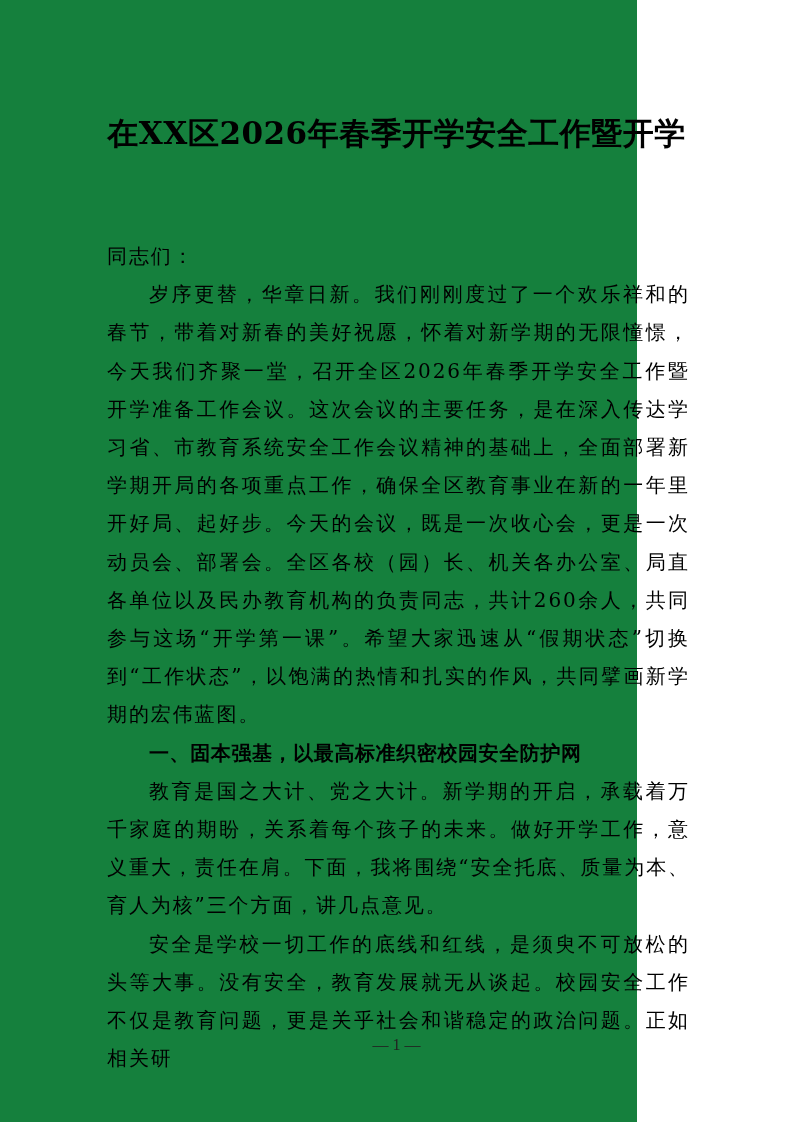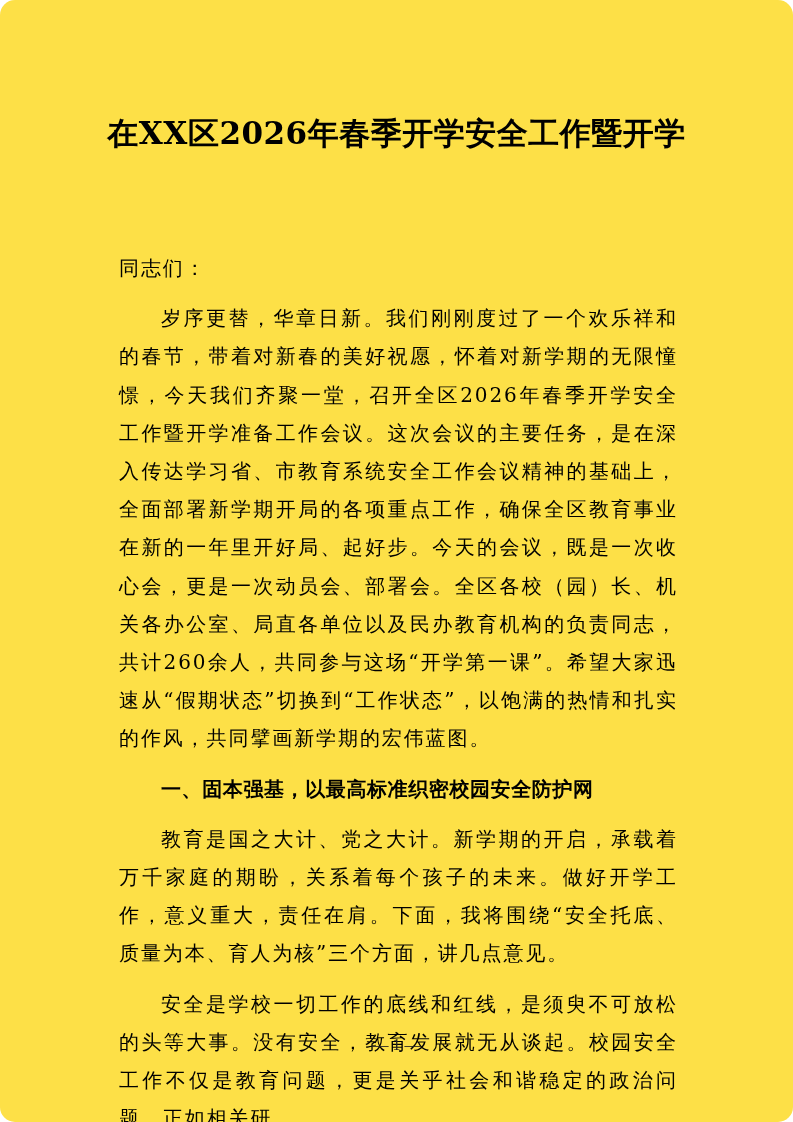--- a/index.html
+++ b/index.html
@@ -1,32 +1,32 @@
 <!DOCTYPE html>
 <html><head>
   <meta charset="utf-8">
   <style>
     html, body { margin: 0; padding: 0; background: #ffffff; }
     body { width: 793px; height: 1122px; position: relative; overflow: hidden; }
-    .page { position: absolute; left: 0; top: 0; width: 793px; height: 1122px; background: #fde047; color: #000; border-radius: 15px; }
+    .page { position: absolute; left: 0; top: 0; width: 637px; height: 1122px; background: #15803d; color: #000; }
     .title {
       position: absolute; left: 80px; top: 110px; width: 633px;
       text-align: center;
       font-family: "DejaVu Serif", "Liberation Serif", serif;
       font-weight: bold;
       font-size: 31px; line-height: 46px; letter-spacing: 0.5px;
     }
     .body {
       position: absolute; left: 107px; top: 237px; width: 583px;
       font-family: "DejaVu Serif", "Liberation Serif", serif;
       font-size: 20px; line-height: 38.2px;
       text-align: justify; text-justify: inter-ideograph;
       letter-spacing: 1.9px;
     }
-    .body p { margin: 12px; }
+    .body p { margin: 0; }
     .indent { text-indent: 42px; }
     .heading {
       font-family: "DejaVu Sans", "Liberation Sans", sans-serif;
       font-weight: bold; letter-spacing: 0.6px;
     }
     .footer {
       position: absolute; left: 0; width: 793px; top: 1036px;
       text-align: center;
       font-family: "Liberation Serif", "DejaVu Serif", serif;
       font-size: 16px; color: #222;

